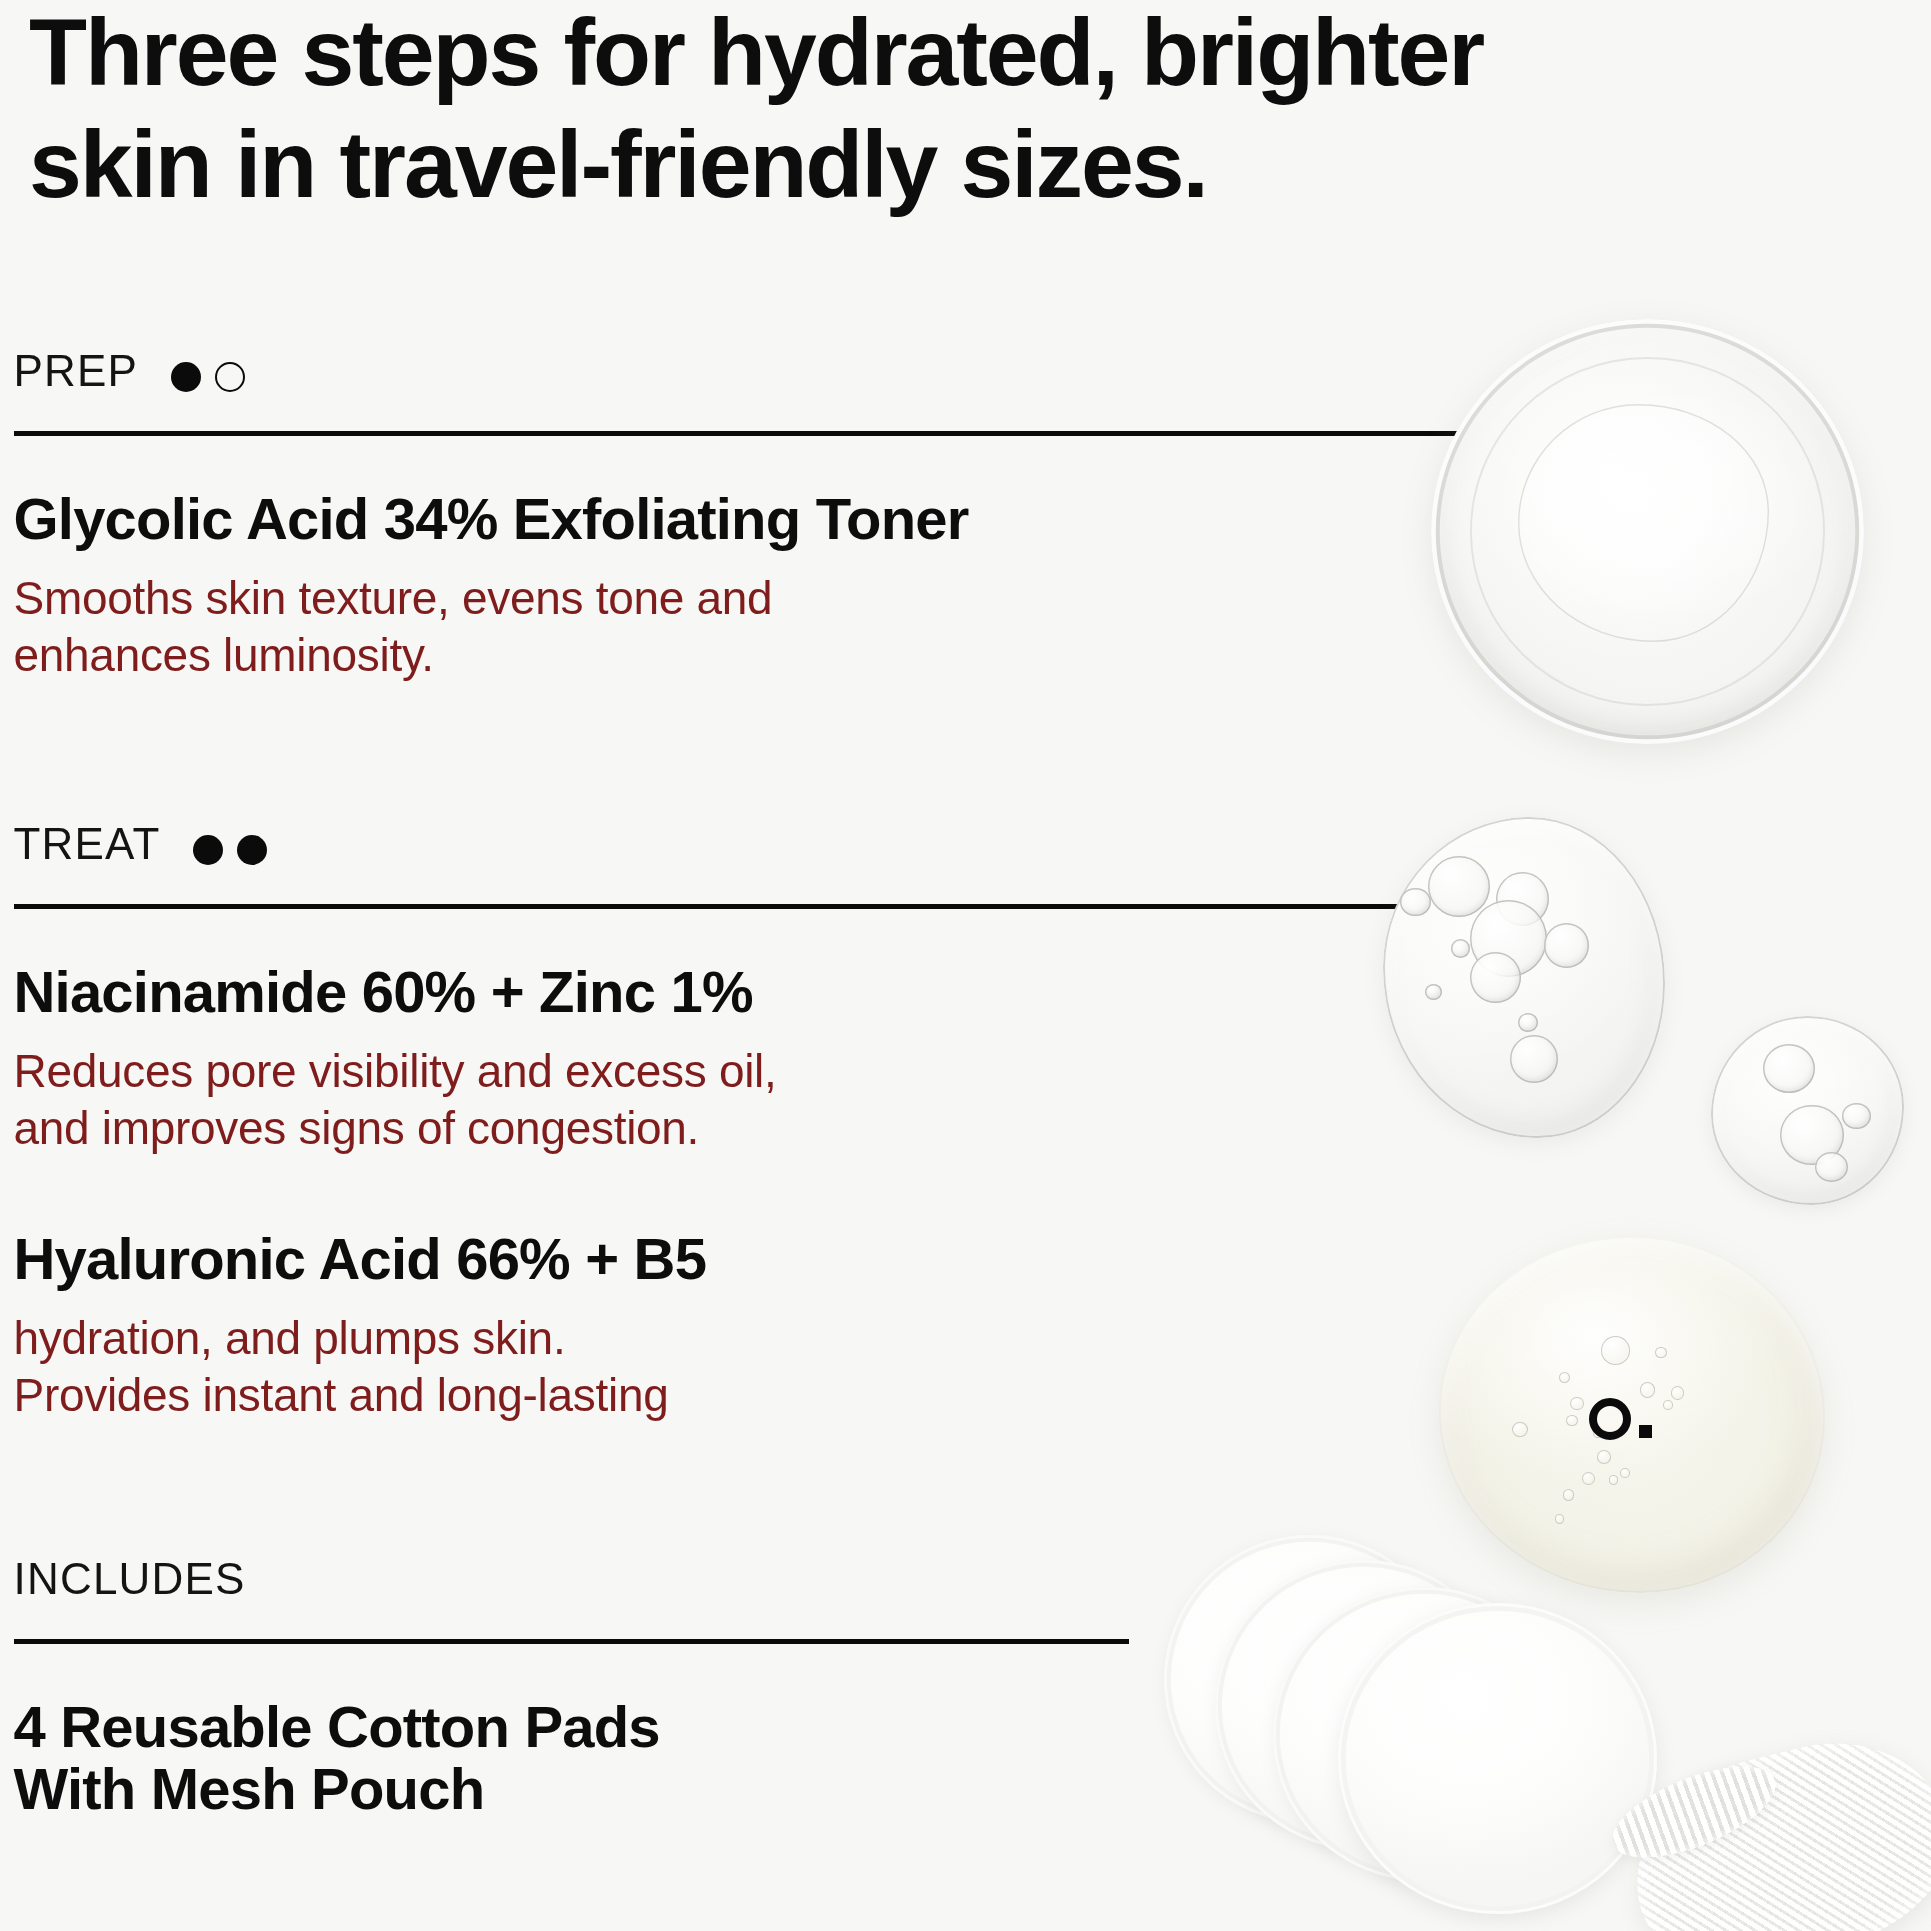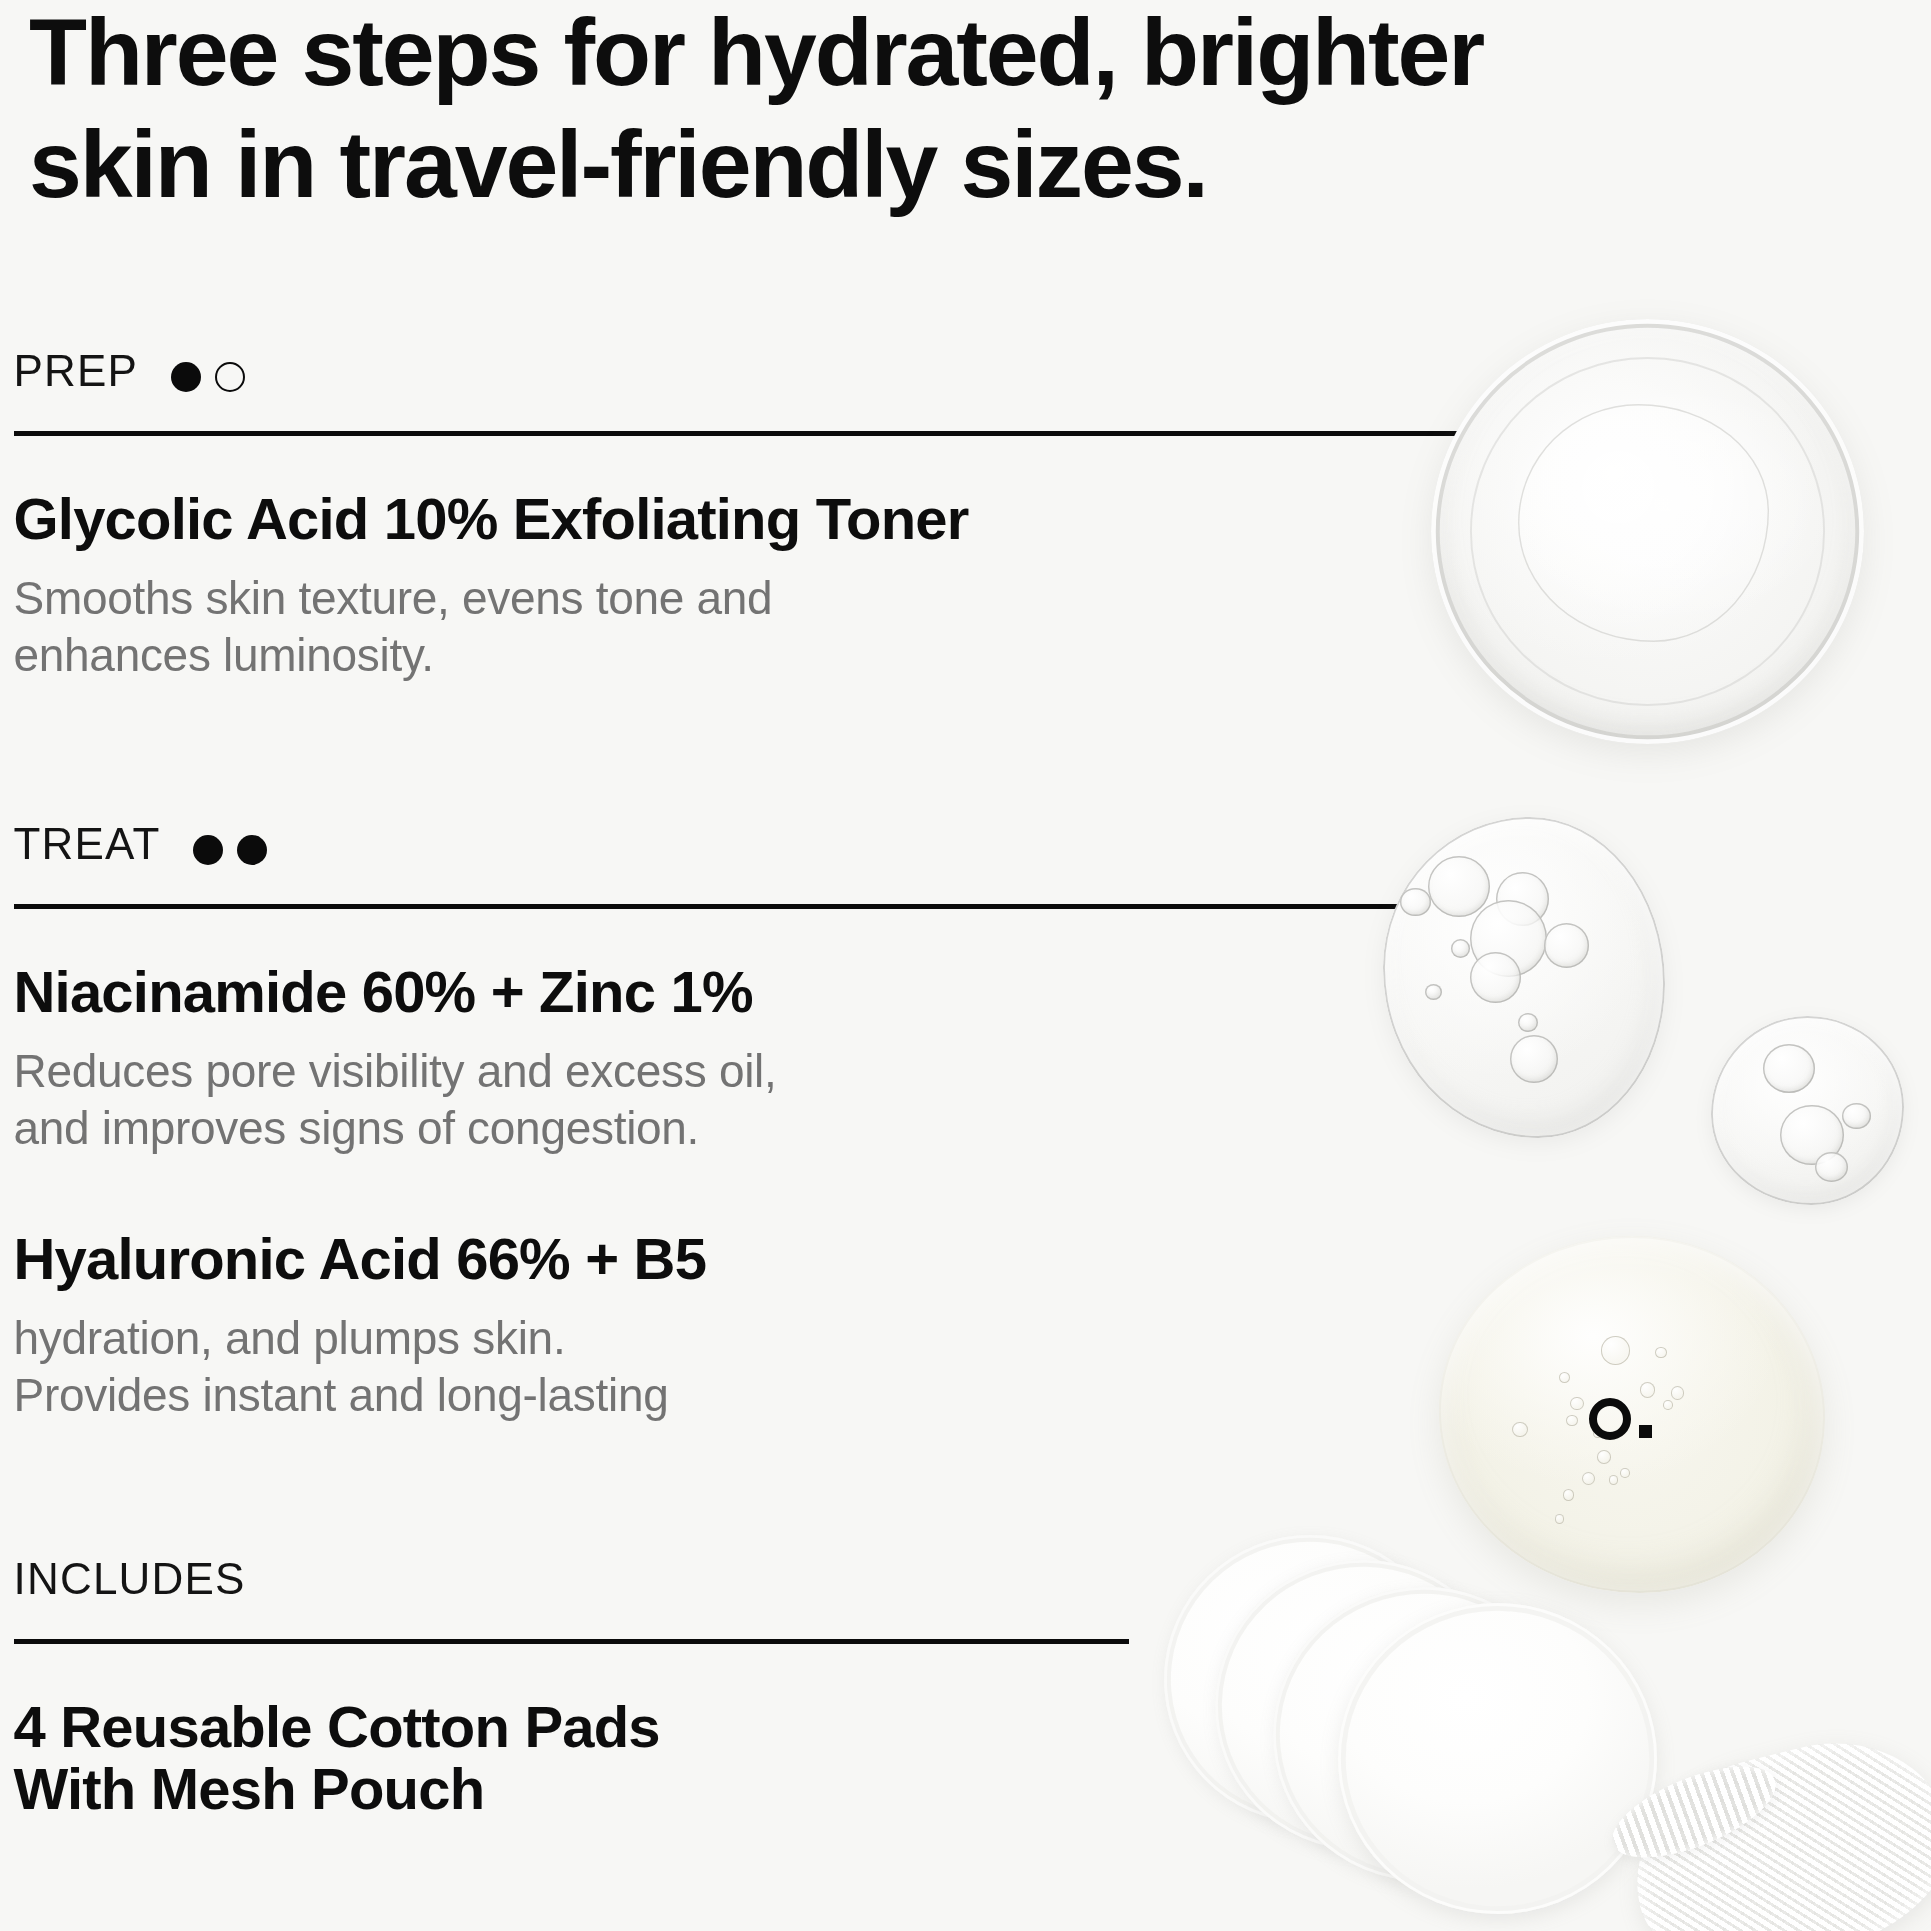--- a/index.html
+++ b/index.html
@@ -62,21 +62,21 @@
     letter-spacing:-0.8px;
     line-height:1.08;
     color:#0d0d0d;
   }
   .prod-desc {
     margin-top:19.3px;
     font-size:46px;
     font-weight:400;
     line-height:1.24;
     letter-spacing:-0.3px;
-    color:#737373;
+    color:#7f1d1d;
   }
   .prod-desc span { display:block; }
 
   
   #sec-prep     { top:346px;  width:1448px; }
   #sec-treat    { top:819px;  width:1395px; }
   #sec-includes { top:1554px; width:1115px; }
 
   
   .art { position:absolute; pointer-events:none; }
@@ -240,21 +240,21 @@
   <div class="sec-head">
     <div class="sec-label">PREP</div>
     <div class="dots">
       <span class="dot filled"></span>
       <span class="dot hollow"></span>
     </div>
   </div>
   <div class="rule"></div>
 
   <div class="product">
-    <div class="prod-name">Glycolic Acid 10% Exfoliating Toner</div>
+    <div class="prod-name">Glycolic Acid 34% Exfoliating Toner</div>
     <div class="prod-desc">
       <span>Smooths skin texture, evens tone and</span>
       <span>enhances luminosity.</span>
     </div>
   </div>
 </div>
 
 <div class="section" id="sec-treat">
   <div class="sec-head">
     <div class="sec-label">TREAT</div>

